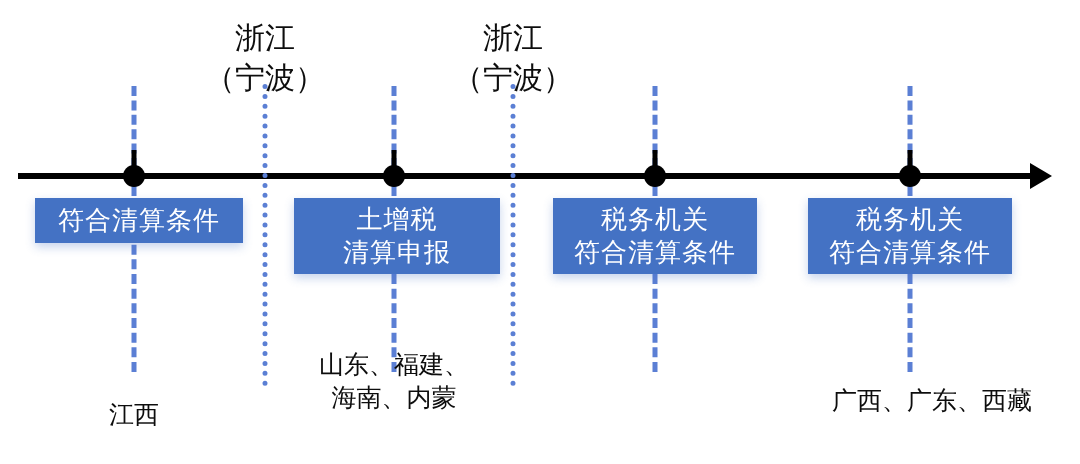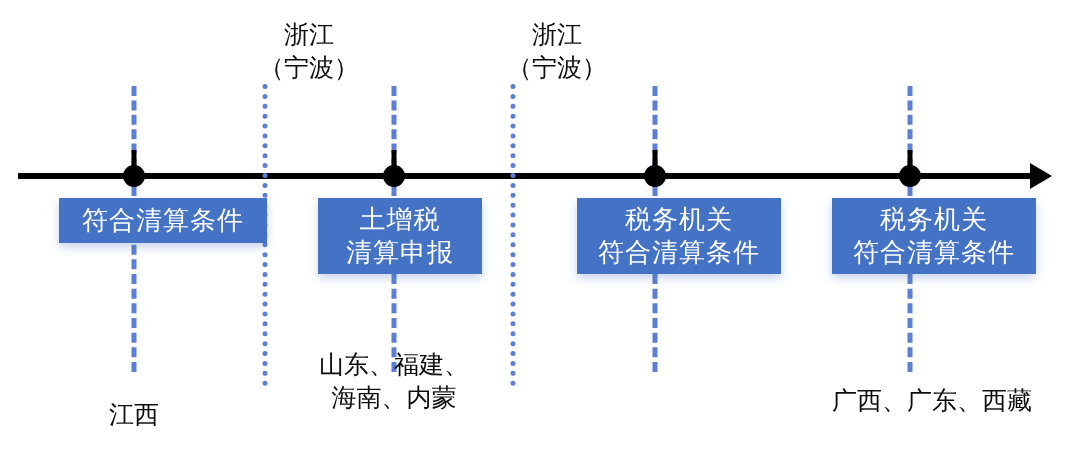--- a/index.html
+++ b/index.html
@@ -96,36 +96,35 @@
     flex-direction: column;
     align-items: center;
     justify-content: center;
     text-align: left;
     font-size: 26px;
     line-height: 1.28;
     letter-spacing: 1px;
     box-shadow: 0 4px 9px rgba(68,114,196,0.30);
     box-sizing: border-box;
     padding: 4px 6px;
-    margin-left: 24px;
   }
   .box span { display: block; white-space: nowrap; }
 
   
   .txt {
     position: absolute;
     color: #0d0d0d;
     font-size: 25px;
     line-height: 1.32;
     text-align: center;
     white-space: nowrap;
     transform: translateX(-50%);
   }
   .txt span { display: block; }
-  .txt.top { font-size: 25px; margin-left: 44px; }
+  .txt.top { font-size: 30px; }
   .txt.bottom { font-size: 25px; }
 </style>
 </head>
 <body>
 
 <div id="canvas">
 
   <div class="axis-line"></div>
   <div class="axis-arrow"></div>
 
@@ -146,21 +145,21 @@
   <div class="dot-stem up" style="left:134px"></div>
   <div class="dot" style="left:134px"></div>
   <div class="box" style="left:35px; top:198px; width:208px; height:45px">
     <span>符合清算条件</span>
   </div>
 
   <div class="dash-line above" style="left:394px"></div>
   <div class="dash-line below" style="left:394px"></div>
   <div class="dot-stem up" style="left:394px"></div>
   <div class="dot" style="left:394px"></div>
-  <div class="box" style="left:294px; top:198px; width:164px; height:76px">
+  <div class="box" style="left:294px; top:198px; width:206px; height:76px">
     <span>土增税</span>
     <span>清算申报</span>
   </div>
 
   <div class="dash-line above" style="left:655px"></div>
   <div class="dash-line below" style="left:655px"></div>
   <div class="dot-stem up" style="left:655px"></div>
   <div class="dot" style="left:655px"></div>
   <div class="box" style="left:553px; top:198px; width:204px; height:76px">
     <span>税务机关</span>

